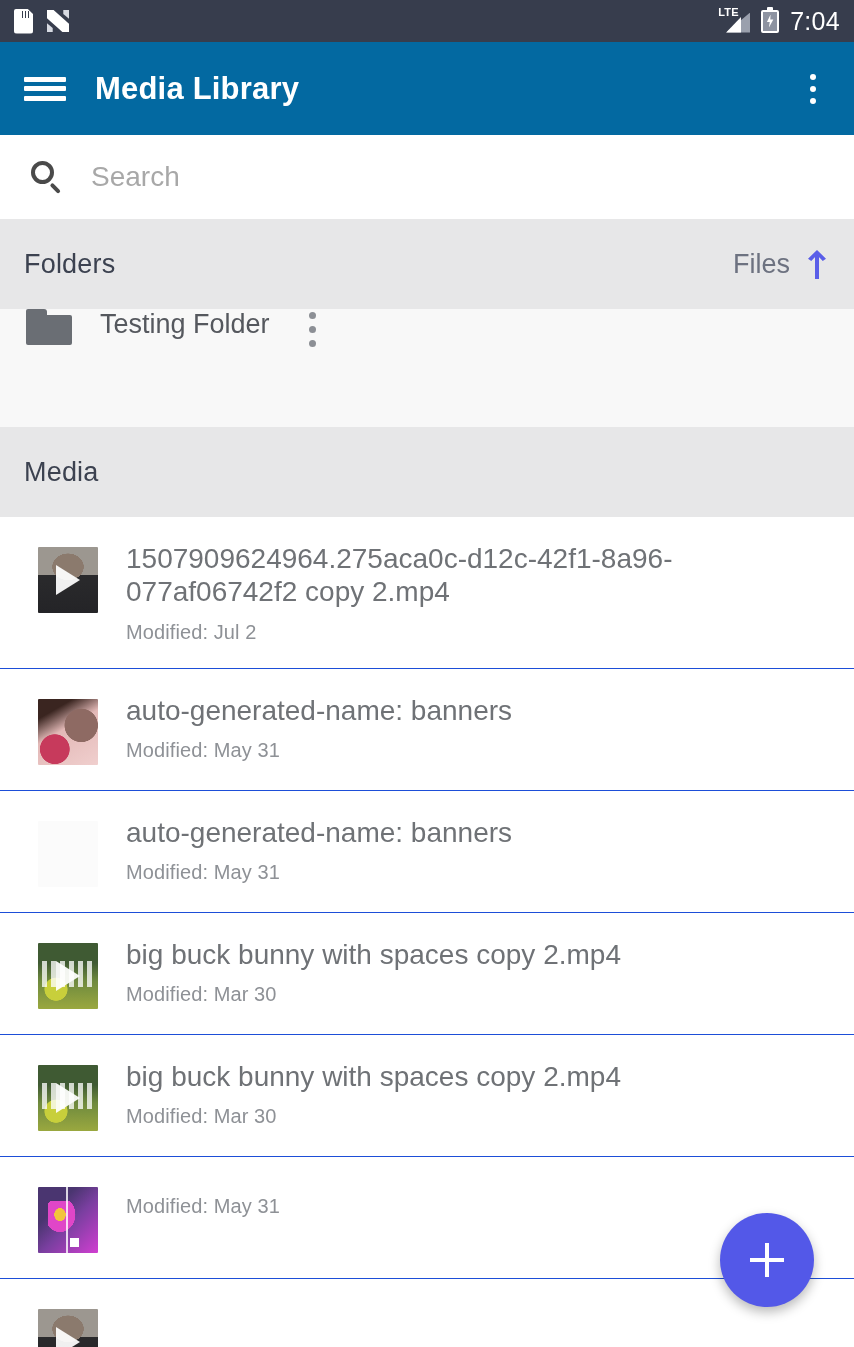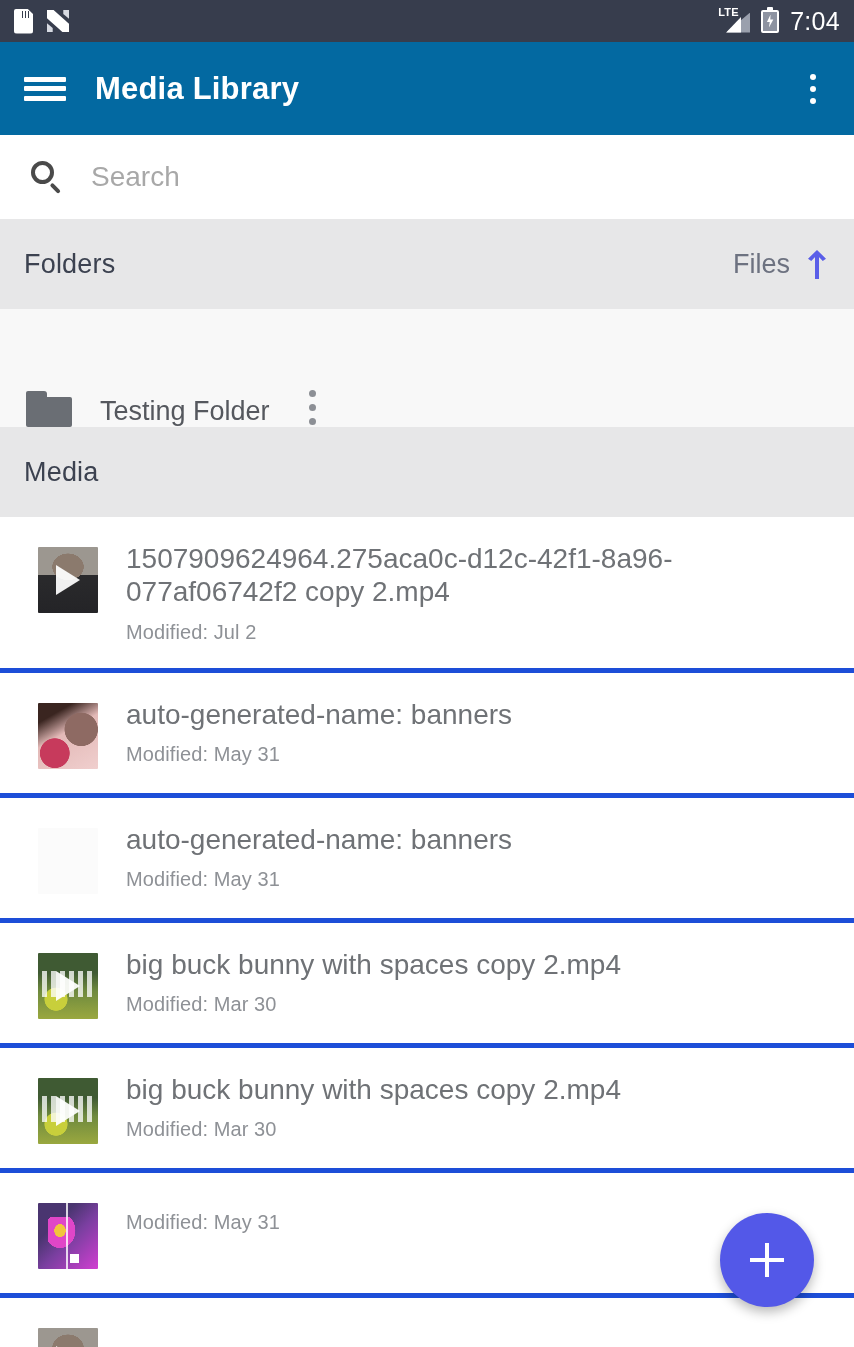--- a/index.html
+++ b/index.html
@@ -126,21 +126,21 @@
   .sort-arrow .stem{
     position:absolute; left:11px; top:5px; width:4px; height:26px; background:#5a5ee8;
   }
   .sort-arrow .head{
     position:absolute; left:4px; top:2px; width:18px; height:14px; background:#5a5ee8;
     clip-path:polygon(50% 0,100% 62%,82% 78%,50% 36%,18% 78%,0 62%);
   }
 
   
   .folder-row{
-    height:118px; background:#f8f8f8; display:flex; align-items:flex-end; padding:0 26px;
+    height:118px; background:#f8f8f8; display:flex; align-items:flex-start; padding:0 26px;
   }
   .folder-icon{
     width:46px; height:36px; position:relative; flex:0 0 auto;
   }
   .folder-icon .tab{
     position:absolute; left:0; top:0; width:21px; height:8px;
     background:#6a6e74; border-radius:2px 3px 0 0;
   }
   .folder-icon .body{
     position:absolute; left:0; top:6px; width:46px; height:30px;
@@ -150,21 +150,21 @@
   .folder-menu{
     margin-left:28px; width:30px; height:40px; display:flex; flex-direction:column;
     align-items:center; justify-content:center; gap:7px; cursor:pointer;
   }
   .folder-menu i{ width:7px; height:7px; border-radius:50%; background:#8c8f95; display:block; }
 
   
   .file-list{ background:#fff; }
   .file-row{
     display:flex; align-items:flex-start; padding:26px 24px 24px 38px;
-    border-bottom:5px solid #1d4ed8; background:#fff; min-height:122px;
+    border-bottom:1px solid #1d4ed8; background:#fff; min-height:122px;
   }
   .thumb{
     width:60px; height:66px; flex:0 0 auto; position:relative; overflow:hidden;
     background:#f1f1f1; border-radius:1px; margin-top:4px;
   }
   .thumb .play{
     position:absolute; left:50%; top:50%; transform:translate(-50%,-50%);
     width:0; height:0; border-left:24px solid rgba(255,255,255,.93);
     border-top:15px solid transparent; border-bottom:15px solid transparent;
   }

